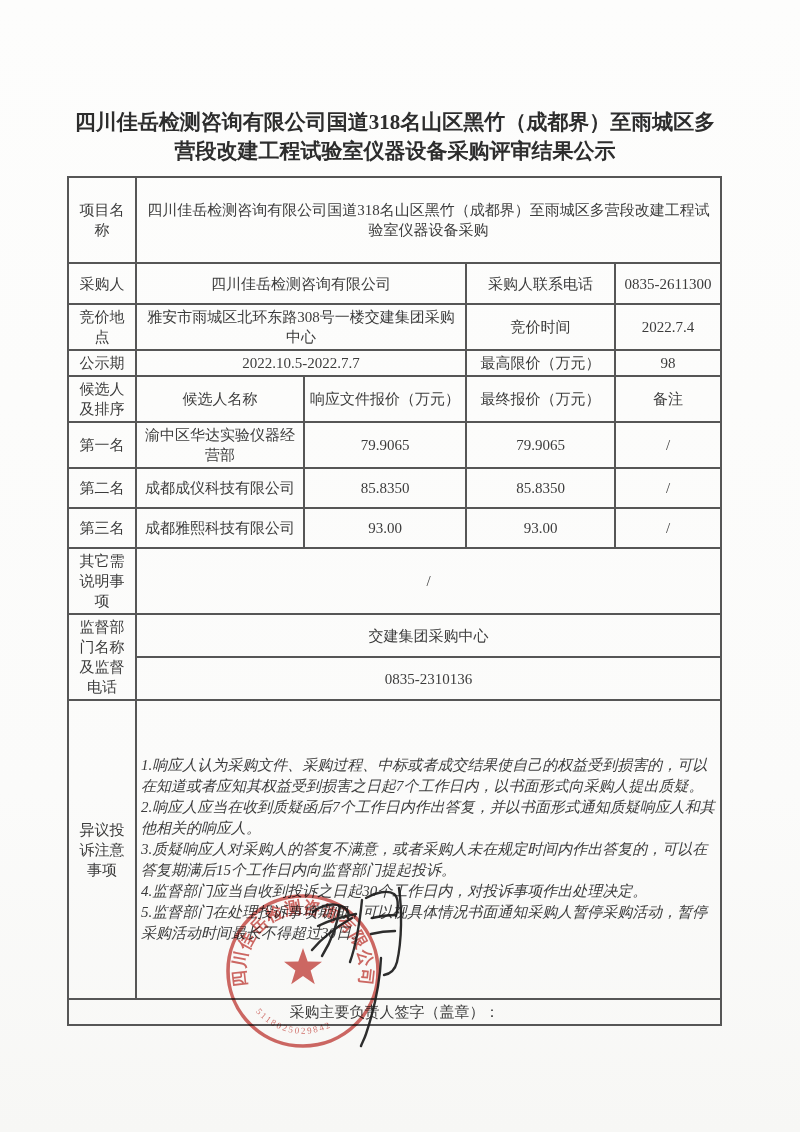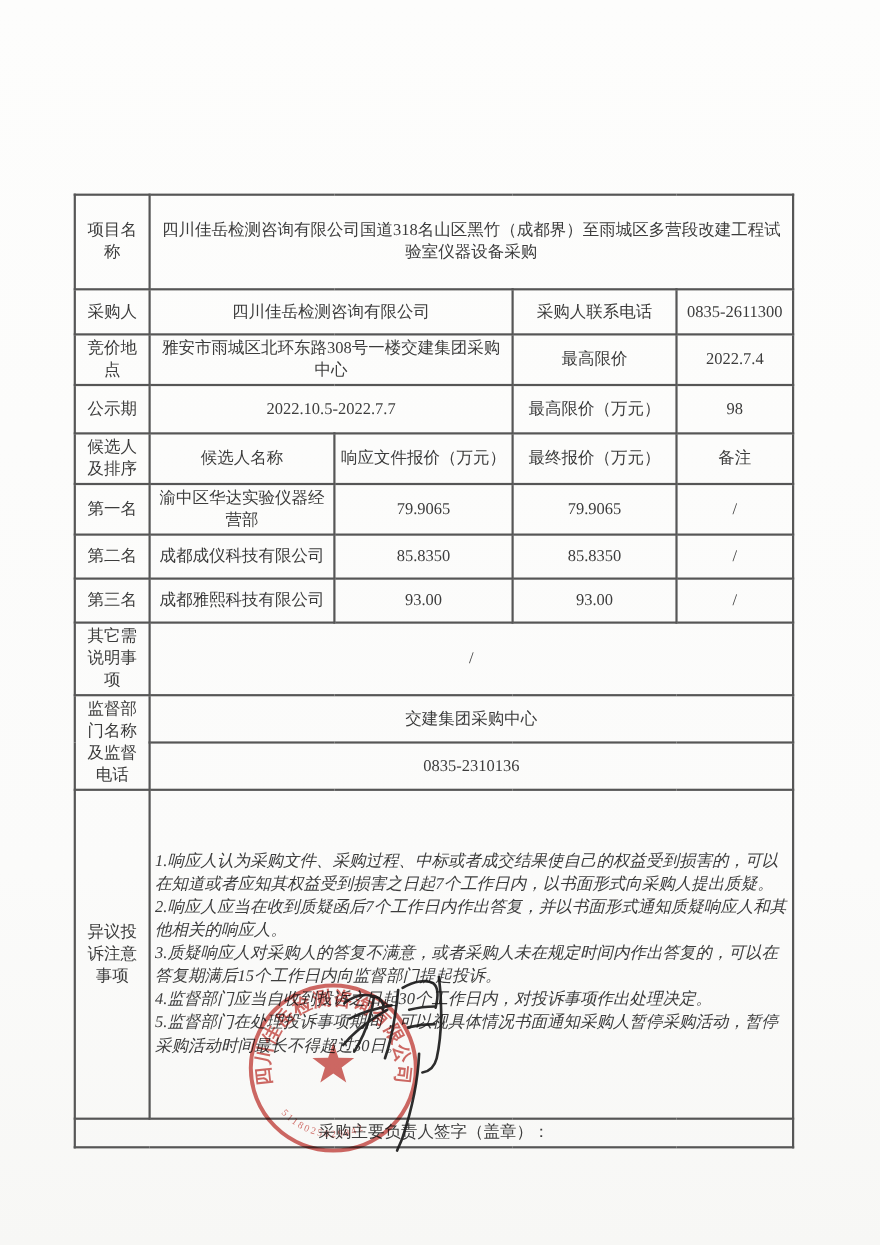--- a/index.html
+++ b/index.html
@@ -42,21 +42,21 @@
     text-align: center;
     vertical-align: middle;
     padding: 2px 4px;
     line-height: 20px;
     margin-top: 16px;
   }
   td.lbl { padding: 2px 2px; }
   tr.r1  { height: 86px; }
   tr.r2  { height: 41px; padding-left: 24px; }
   tr.r3  { height: 44px; padding-left: 40px; }
-  tr.r4  { height: 44px; }
+  tr.r4  { height: 26px; }
   tr.r5  { height: 36px; }
   tr.r6  { height: 40px; }
   tr.r7  { height: 40px; }
   tr.r8  { height: 40px; }
   tr.r9  { height: 39px; }
   tr.r10 { height: 40px; }
   tr.r11 { height: 40px; }
   tr.r12 { height: 299px; }
   tr.r13 { height: 25px; padding-left: 40px; }
   td.objection-cell { text-align: left; padding: 6px 8px; }
@@ -68,20 +68,21 @@
     width: 800px; height: 1132px;
     pointer-events: none;
   }
   .seal { mix-blend-mode: multiply; }
 </style>
 </head>
 <body>
 
 <div class="page">
 
+  <h1 class="title">四川佳岳检测咨询有限公司国道318名山区黑竹（成都界）至雨城区多营段改建工程试验室仪器设备采购评审结果公示</h1>
 
   <table class="doc-table">
     <colgroup>
       <col style="width:68px">
         <col style="width:168px">
         <col style="width:162px">
         <col style="width:149px">
         <col style="width:106px">
     </colgroup>
     <tbody>
@@ -91,21 +92,21 @@
       </tr>
       <tr class="r2">
         <td class="lbl">采购人</td>
         <td colspan="2">四川佳岳检测咨询有限公司</td>
         <td>采购人联系电话</td>
         <td>0835-2611300</td>
       </tr>
       <tr class="r3">
         <td class="lbl">竞价地点</td>
         <td colspan="2">雅安市雨城区北环东路308号一楼交建集团采购中心</td>
-        <td>最高限价</td>
+        <td>竞价时间</td>
         <td>2022.7.4</td>
       </tr>
       <tr class="r4">
         <td class="lbl">公示期</td>
         <td colspan="2">2022.10.5-2022.7.7</td>
         <td>最高限价（万元）</td>
         <td>98</td>
       </tr>
       <tr class="r5">
         <td class="lbl">候选人及排序</td>

